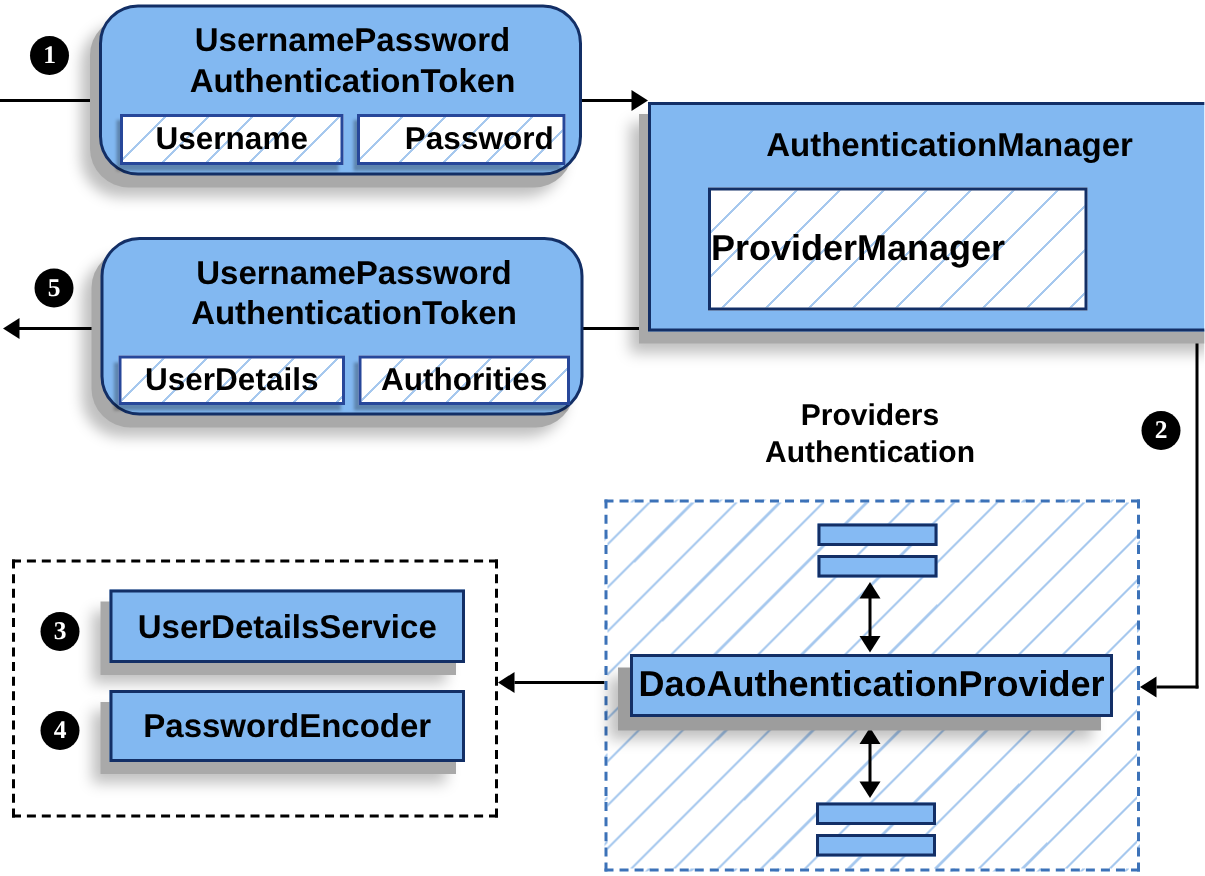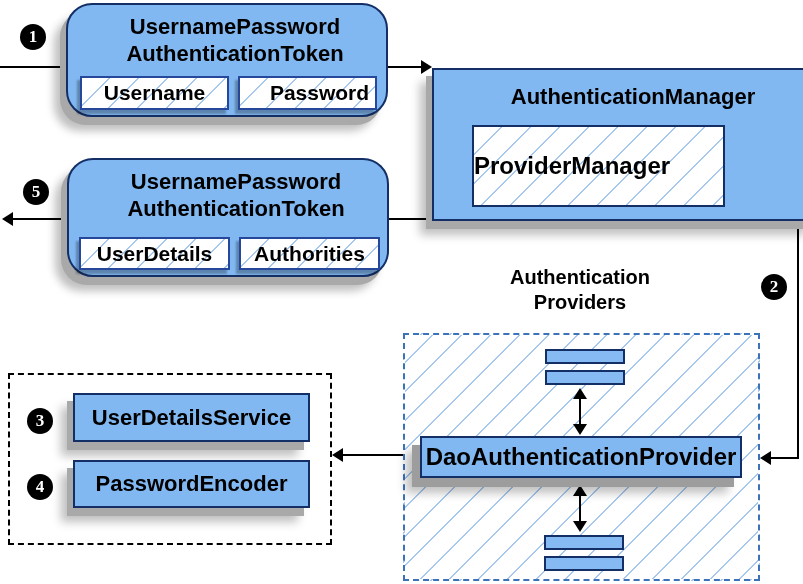--- a/index.html
+++ b/index.html
@@ -140,22 +140,22 @@
   </div>
 
   <div id="token-result" class="node rounded big-shadow">
     <div class="title">UsernamePassword</div>
     <div class="title">AuthenticationToken</div>
     <div class="field hatch f1">UserDetails</div>
     <div class="field hatch f2">Authorities</div>
   </div>
 
   <div id="providers-label">
+    <div>Providers</div>
     <div>Authentication</div>
-    <div>Providers</div>
   </div>
 
   <div id="dao-provider" class="node">DaoAuthenticationProvider</div>
 
   <div id="services-box"></div>
   <div id="user-details-service" class="node big-shadow">UserDetailsService</div>
   <div id="password-encoder" class="node big-shadow">PasswordEncoder</div>
 
   <div id="badge-1" class="badge">1</div>
   <div id="badge-2" class="badge">2</div>

